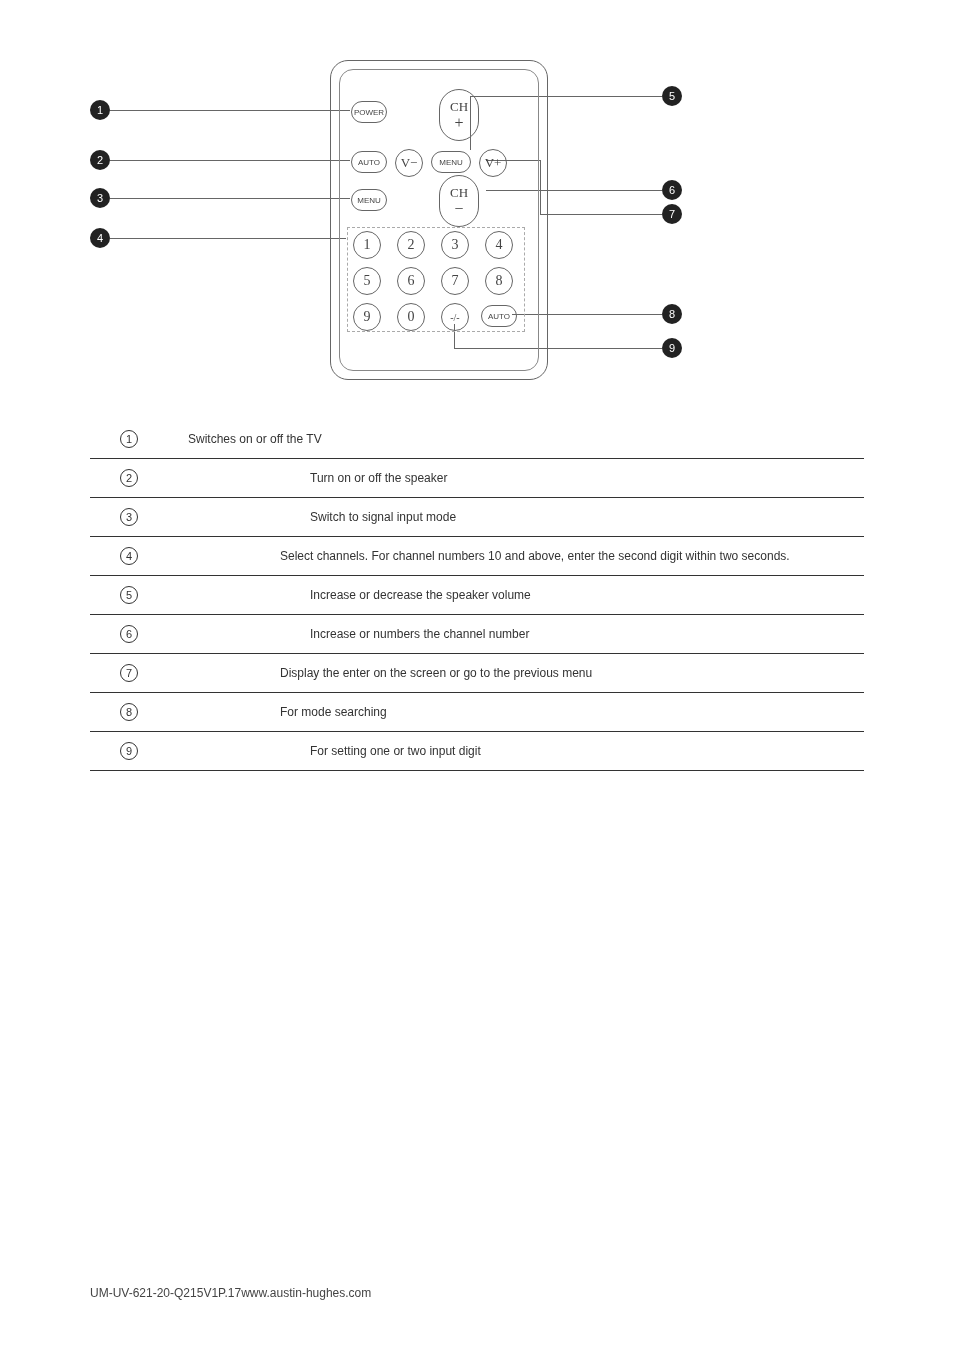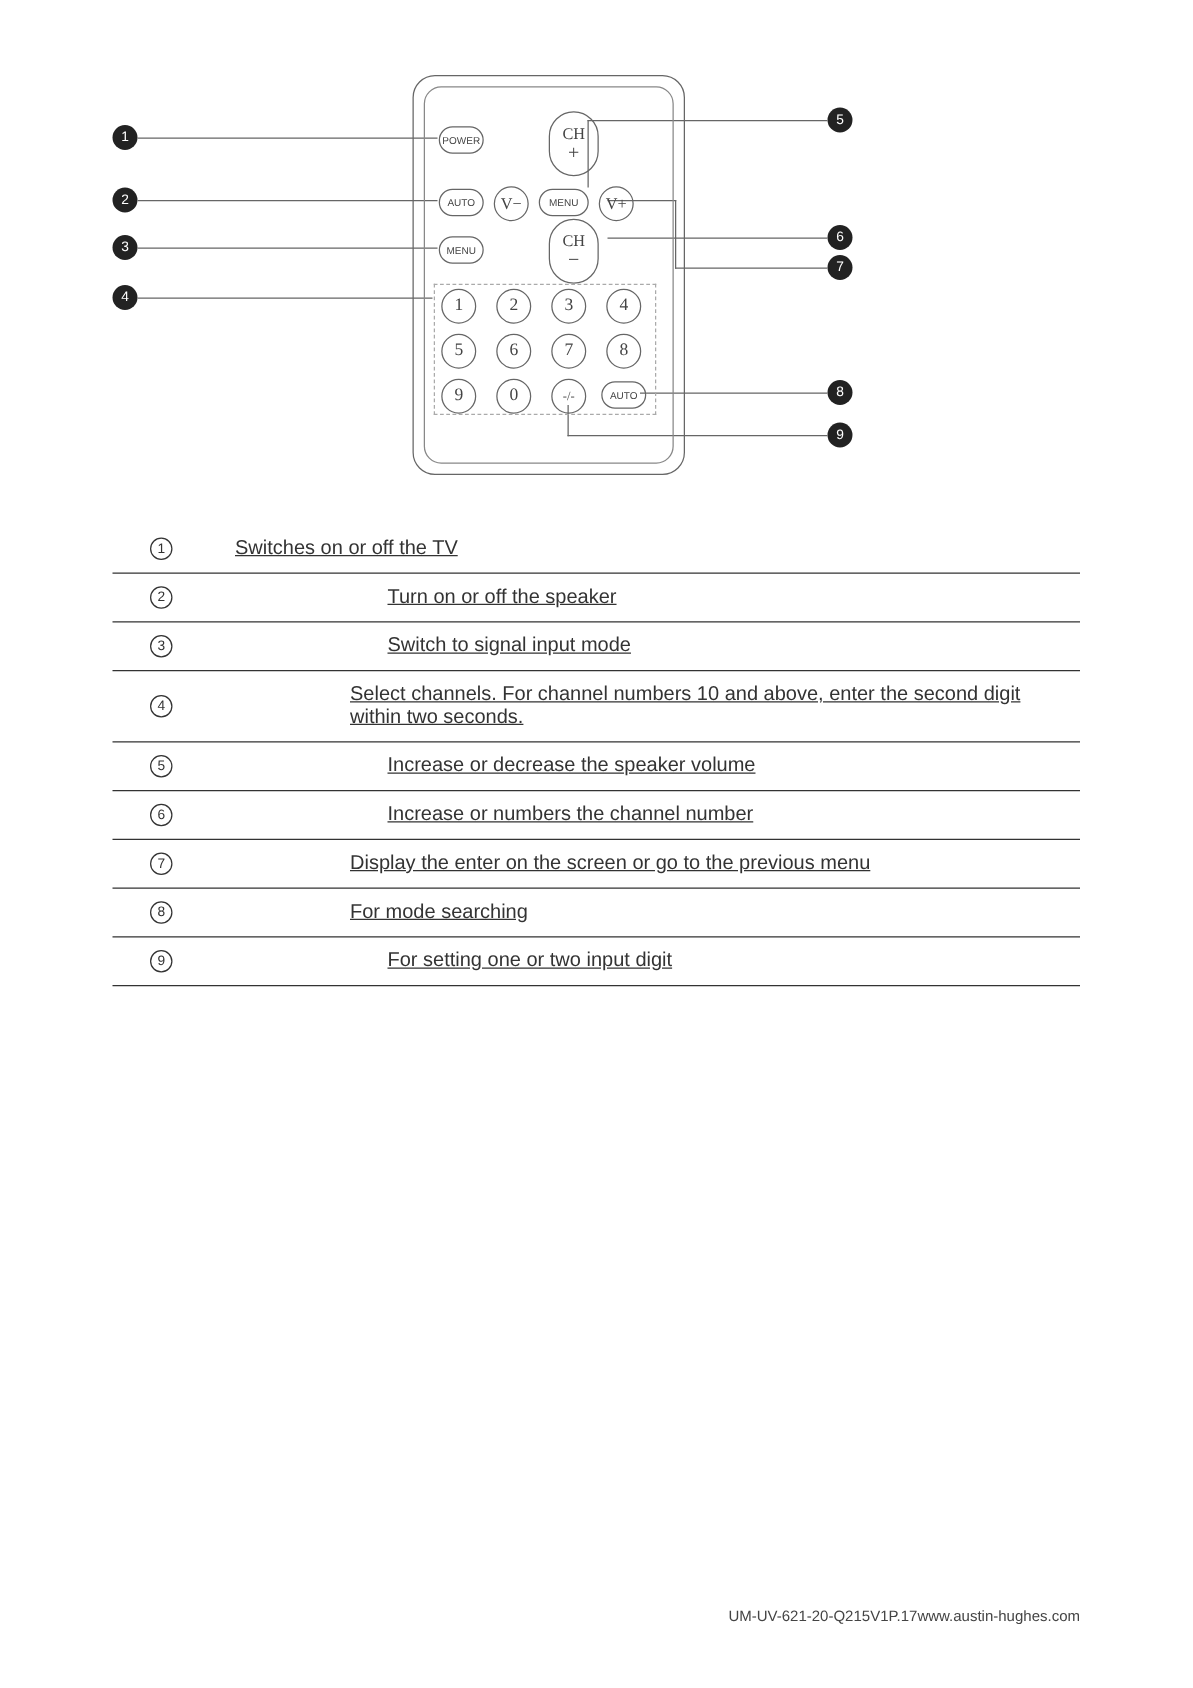--- a/index.html
+++ b/index.html
@@ -118,32 +118,31 @@
     width: 18px; height: 18px;
     border: 1px solid #333;
     border-radius: 50%;
     align-items: center;
     justify-content: center;
     font-size: 11px;
     margin-left: 22px;
   }
   .desc-text {
     padding-left: 100px;
-    font-size: 16px;
-    text-decoration: underline;
+    font-size: 12px;
   }
 
   
   .footer {
     position: absolute;
     bottom: 50px;
     left: 90px;
     right: 90px;
     display: flex;
-    justify-content: flex-end;
+    justify-content: flex-start;
     font-size: 12px;
     color: #444;
   }
 </style>
 </head>
 <body>
 
 <div class="page">
   <div class="diagram">
 

